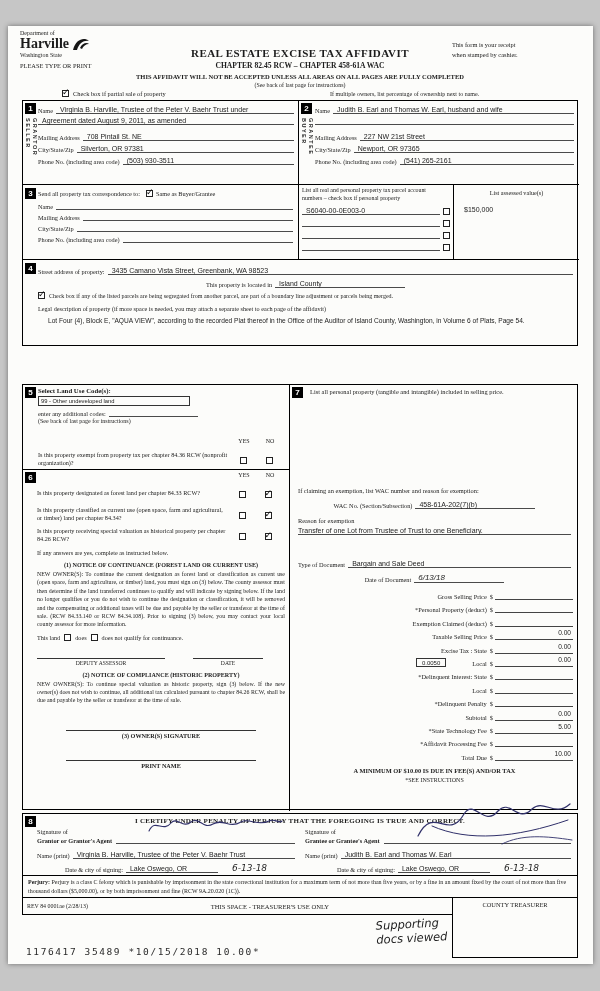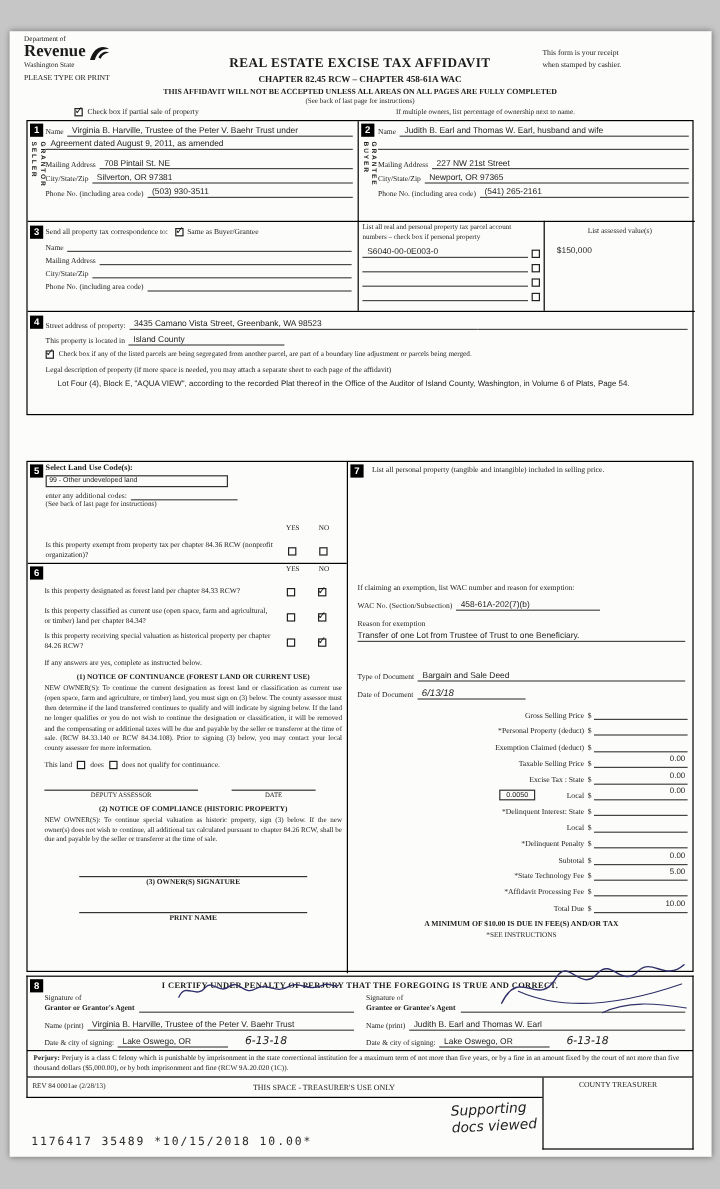--- a/index.html
+++ b/index.html
@@ -14,21 +14,21 @@
   .hand { font-family:"DejaVu Sans", sans-serif; font-style:italic; }
 
   .numbox { position:absolute; width:11px; height:11px; background:#000; color:#fff; font:bold 8px "Liberation Sans",sans-serif; display:flex; align-items:center; justify-content:center; }
   .vside { position:absolute; display:flex; gap:1px; }
   .vside span { writing-mode:vertical-rl; font:bold 5.5px "Liberation Sans",sans-serif; letter-spacing:1.5px; }
 
   .cb { display:inline-block; flex:0 0 auto; width:7px; height:7px; border:1px solid #222; position:relative; vertical-align:middle; background:#fff; }
   .cb.checked::after { content:"✓"; position:absolute; left:-1px; top:-4px; font-size:9px; color:#111; }
 
   .flabel { font-size:6.3px; white-space:nowrap; margin-right:3px; }
-  .frow { display:flex; align-items:flex-end; min-height:12px; }
+  .frow { display:flex; align-items:flex-end; min-height:12px;justify-content:center; }
   .fline { flex:1; border-bottom:1px solid #4a4a4a; min-height:9px; display:flex; align-items:flex-end; }
   .fval { font-family:"Liberation Sans",sans-serif; font-size:7px; padding-left:4px; white-space:nowrap; }
 
   .blockA { position:absolute; left:22px; top:100px; width:556px; height:246px; border:1px solid #000; }
   .blockB { position:absolute; left:22px; top:384px; width:556px; height:426px; border:1px solid #000; }
   .blockC { position:absolute; left:22px; top:813px; width:556px; height:62px; border:1px solid #000; border-bottom:none; }
   .blockD { position:absolute; left:22px; top:875px; width:556px; height:23px; border:1px solid #000; padding:2px 5px; font-size:6px; line-height:1.45; }
   .rule { position:absolute; background:#000; }
 
   .tiny { font-size:6px; }
@@ -51,21 +51,21 @@
 </style>
 </head>
 <body>
 
 <div class="canvas">
   <div class="page"></div>
 
   <div class="abs" style="left:20px;top:30px;width:120px;">
     <div class="tiny">Department of</div>
     <div style="display:flex;align-items:center;gap:2px;">
-      <span class="b" style="font-size:14px;">Revenue</span>
+      <span class="b" style="font-size:14px;">Harville</span>
       <svg width="20" height="16" viewBox="0 0 20 16">
         <path d="M2 14 C5 3 13 1 18 5 C13 4 8 7 6 14 Z" fill="#161616"></path>
         <path d="M9 12 C11 7 16 6 18 8 C15 8 12 10 11 13 Z" fill="#161616"></path>
       </svg>
     </div>
     <div class="tiny">Washington State</div>
   </div>
 
   <div class="abs ctr" style="left:140px;top:47px;width:320px;">
     <div class="b" style="font-size:11px;letter-spacing:0.4px;">REAL ESTATE EXCISE TAX AFFIDAVIT</div>

